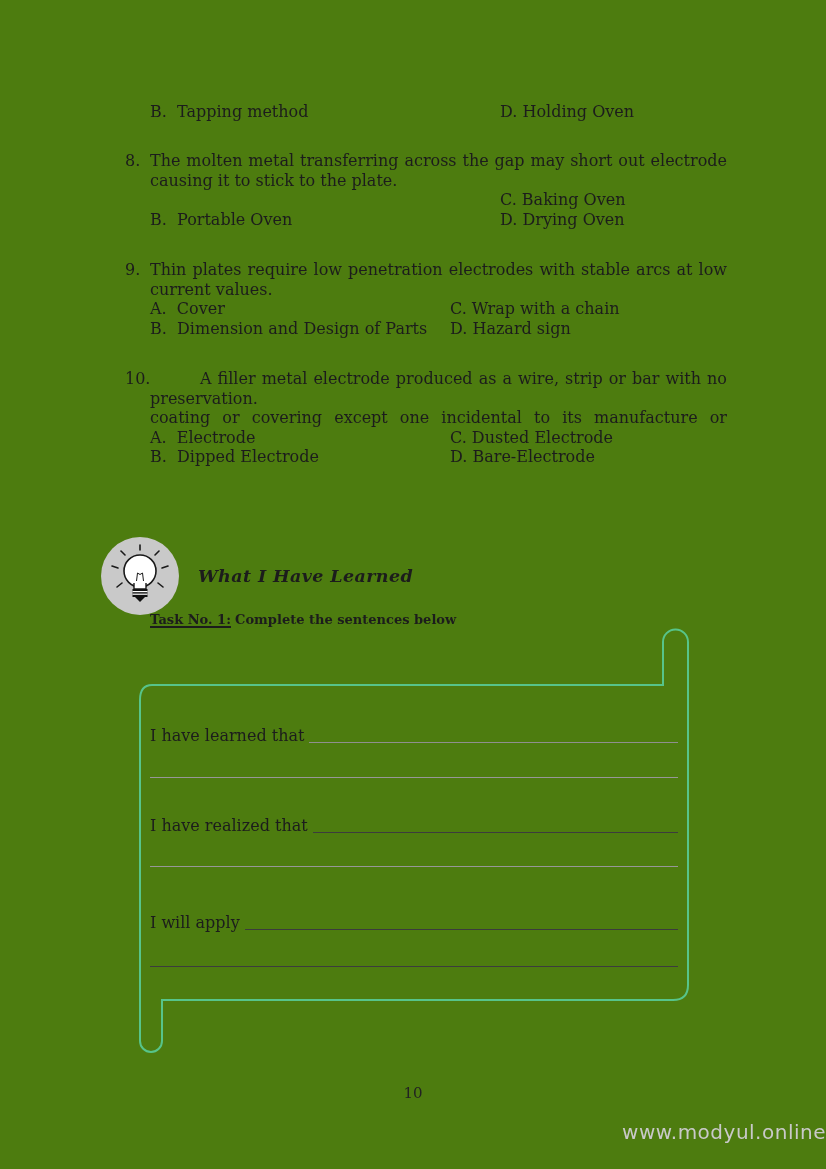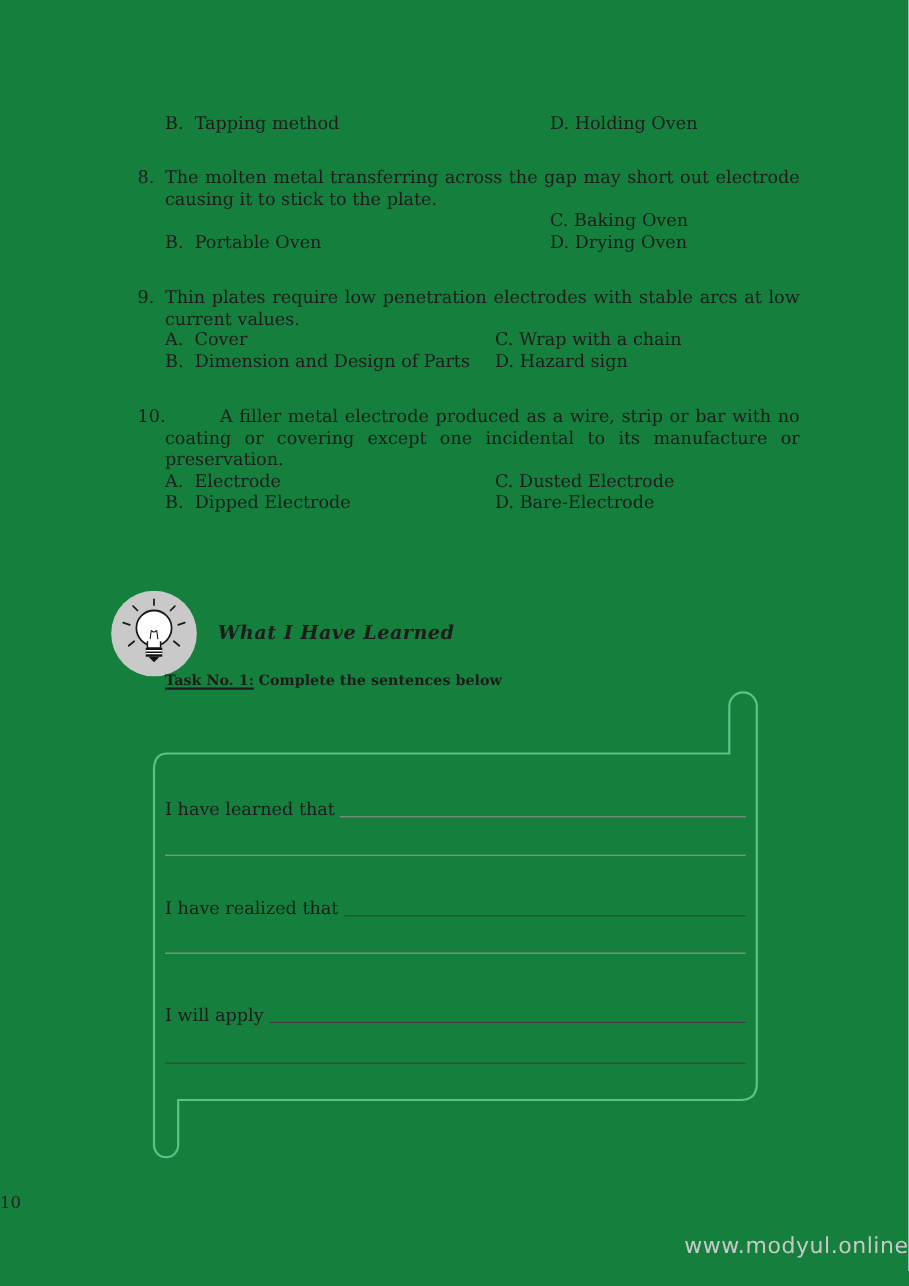--- a/index.html
+++ b/index.html
@@ -1,20 +1,20 @@
 <!DOCTYPE html>
 <html><head>
 <meta charset="utf-8">
 <style>
   html, body { margin: 0; padding: 0; background: #ffffff; }
   .page {
     position: relative;
     width: 826px;
     height: 1169px;
-    background: #15803d;
+    background: #4d7c0f;
     font-family: "DejaVu Serif", serif;
     color: #1c1c1c;
     overflow: hidden;
   }
   
   .content { position: absolute; left: 125px; top: 0; width: 602px; }
   .qblock { position: absolute; left: 0; width: 602px; font-size: 16px; }
   .qnum { position: absolute; left: 0; top: 0; line-height: 19.6px; }
   .qlines { margin-left: 25px; width: 577px; }
   .qline { line-height: 19.6px; }
@@ -40,21 +40,21 @@
     position: absolute; left: 150px; width: 528px;
     display: flex; align-items: baseline; font-size: 16px; line-height: 20px;
   }
   .prompt-fill { flex: 1; align-self: flex-end; margin-bottom: 3px; margin-left: 5px; }
   .prompt-fill.g { border-bottom: 1.6px solid #8f8f8f; }
   .prompt-fill.d { border-bottom: 1.4px solid #3c3c3c; }
   .blank-line { position: absolute; left: 150px; width: 528px; height: 0; }
   .blank-line.g { border-top: 1.6px solid #979797; }
   .blank-line.d { border-top: 1.4px solid #3c3c3c; }
   
-  .page-number { position: absolute; left: 0; top: 1084px; width: 826px; font-size: 15px; color: #222; }
+  .page-number { position: absolute; left: 0; top: 1084px; width: 826px; text-align: center; font-size: 15px; color: #222; }
   .watermark {
     position: absolute; left: 0; top: 1120px; width: 826px; text-align: right;
     font-family: "DejaVu Sans", sans-serif; font-size: 20px; color: #c9c9c9; letter-spacing: 0.5px;
   }
 </style>
 </head>
 <body>
 
 <div class="page">
 
@@ -95,22 +95,22 @@
       <div class="opt-row">
         <span class="opt-left">B.  Dimension and Design of Parts</span>
         <span class="opt-right col450">D. Hazard sign</span>
       </div>
     </div>
 
     <div class="qblock" style="top:369px">
       <span class="qnum">10.</span>
       <div class="qlines">
         <div class="qline jl ind">A filler metal electrode produced as a wire, strip or bar with no</div>
+        <div class="qline">preservation.</div>
         <div class="qline jl">coating or covering except one incidental to its manufacture or</div>
-        <div class="qline">preservation.</div>
       </div>
       <div class="opt-row">
         <span class="opt-left">A.  Electrode</span>
         <span class="opt-right col450">C. Dusted Electrode</span>
       </div>
       <div class="opt-row">
         <span class="opt-left">B.  Dipped Electrode</span>
         <span class="opt-right col450">D. Bare-Electrode</span>
       </div>
     </div>

